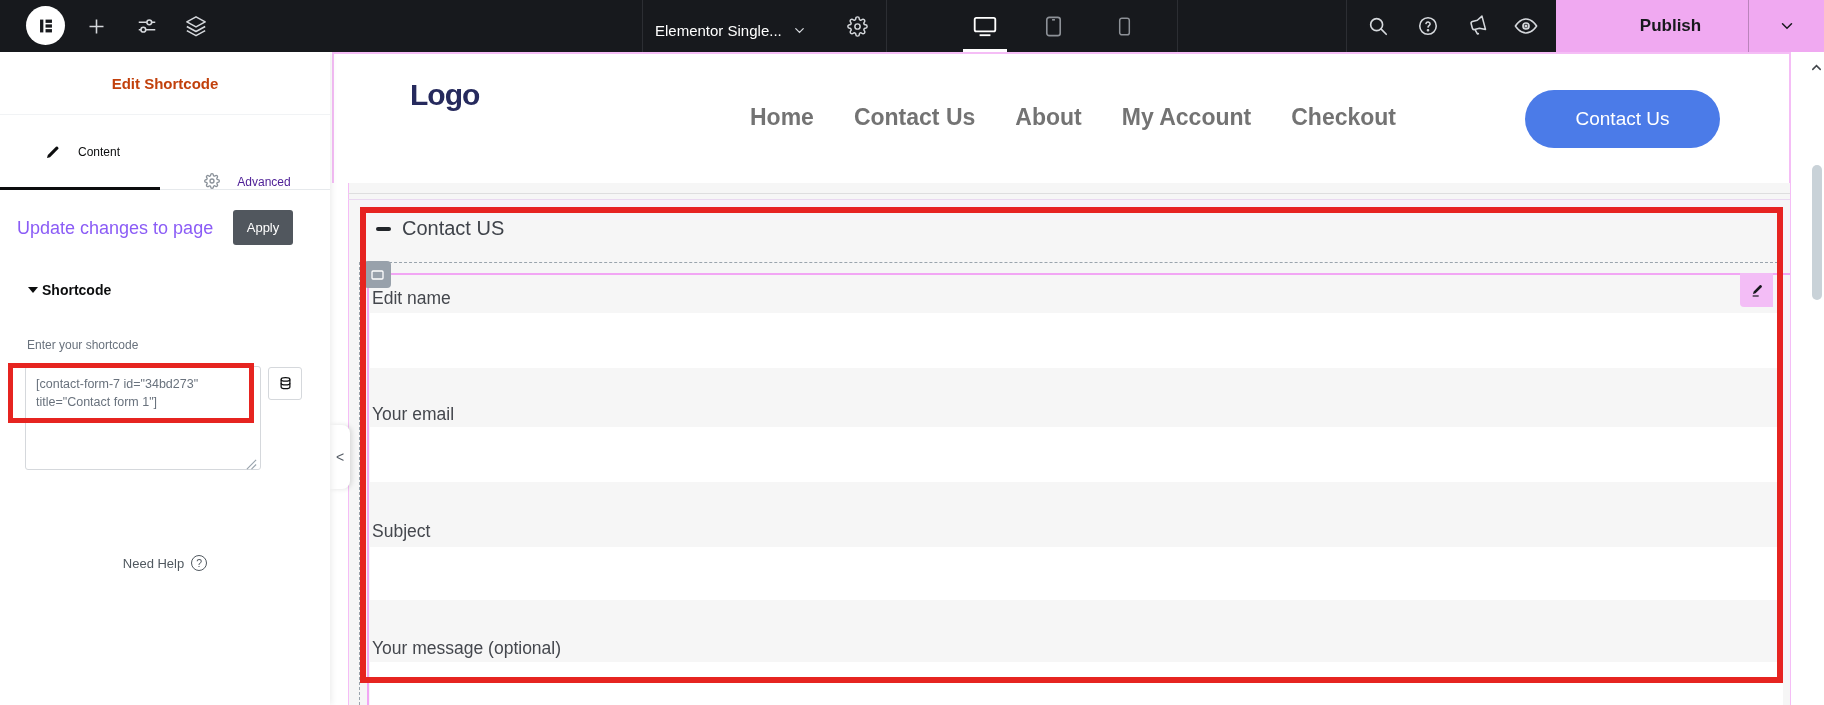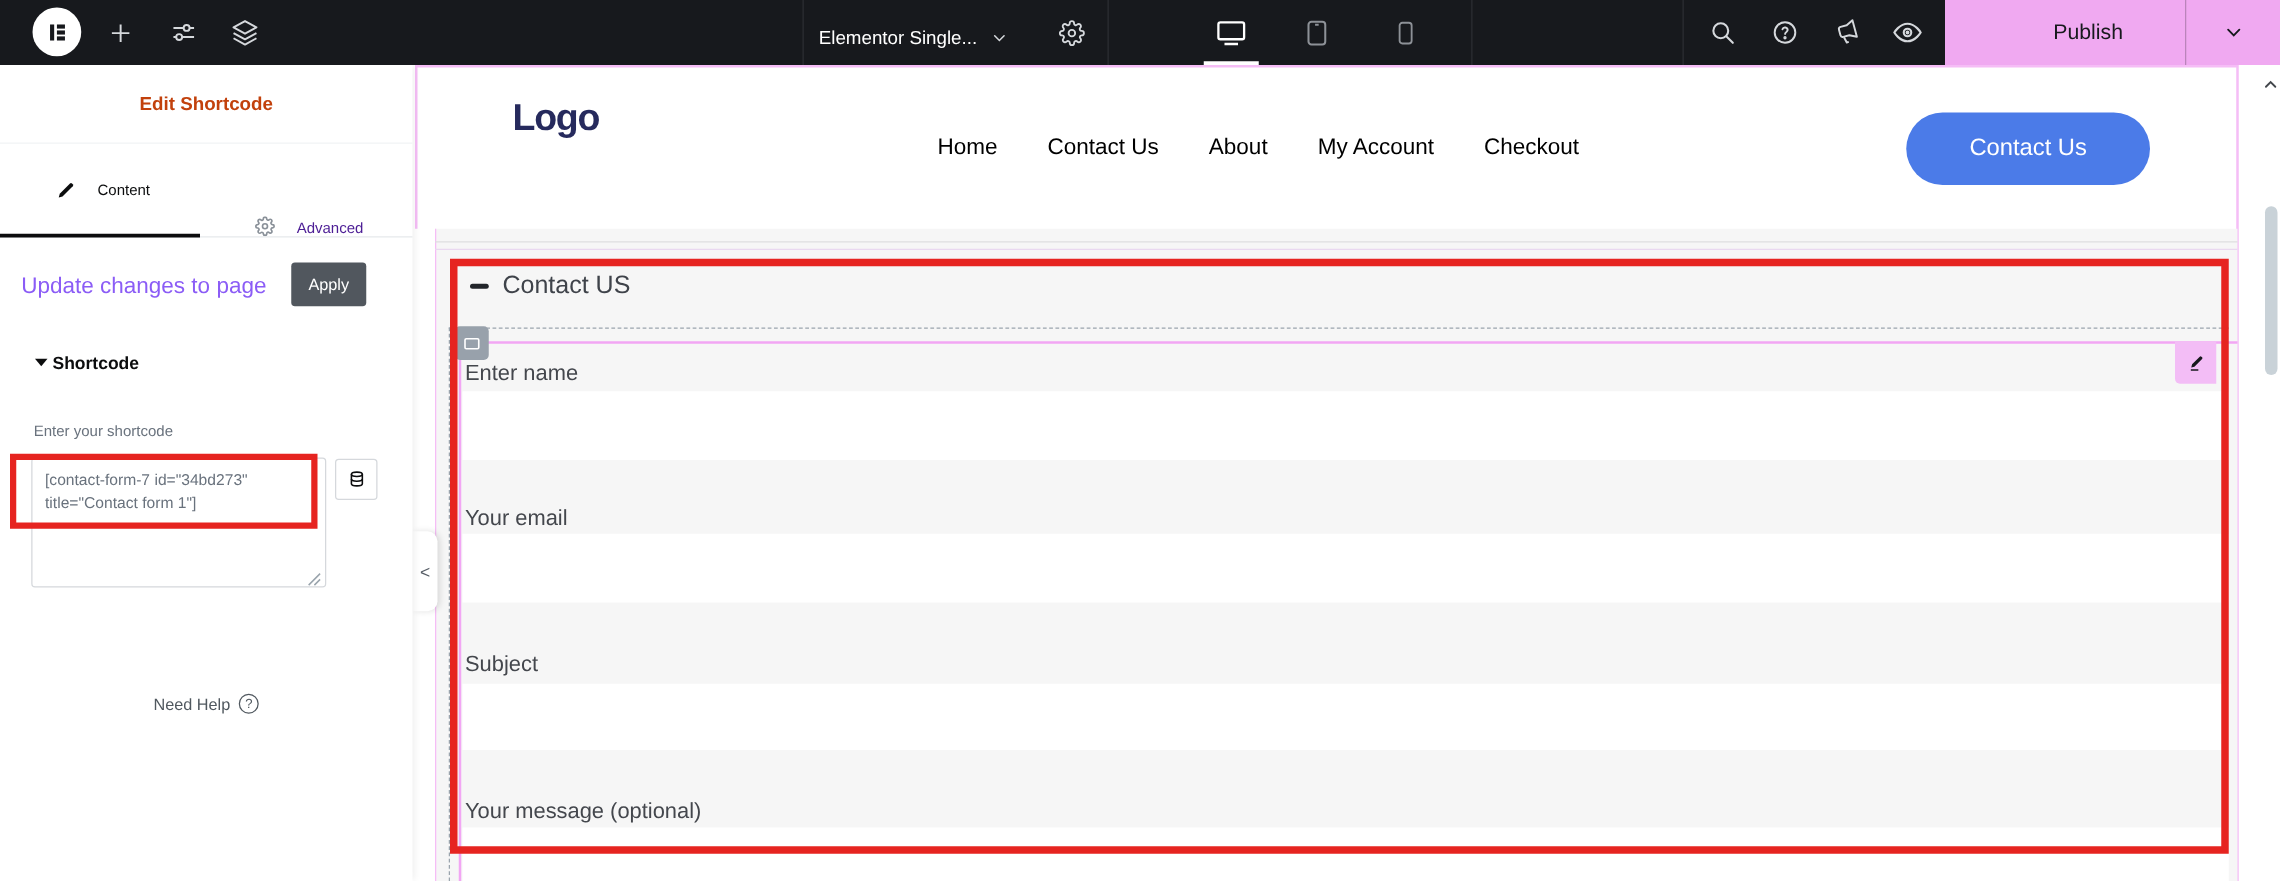--- a/index.html
+++ b/index.html
@@ -6,21 +6,21 @@
   body { font-family:"Liberation Sans", sans-serif; background:#fff; }
   .screen { position:relative; width:1824px; height:705px; overflow:hidden; background:#fff; }
 
   
   .topbar { position:absolute; left:0; top:0; width:1824px; height:52px; background:#17191d; color:#d5d8dc; z-index:80; }
   .tb-divider { position:absolute; top:0; width:1px; height:52px; background:#2c2e33; }
   .logo-circle { position:absolute; left:26px; top:6px; width:39px; height:39px; border-radius:50%; background:#ffffff; display:flex; align-items:center; justify-content:center; cursor:pointer; }
   .tb-icon { position:absolute; top:0; height:52px; display:flex; align-items:center; justify-content:center; color:#d5d8dc; cursor:pointer; }
   .doc-switcher { position:absolute; left:655px; top:0; height:60px; display:flex; align-items:center; gap:10px; color:#ffffff; font-size:15px; cursor:pointer;justify-content:flex-end; }
   .device-active-underline { position:absolute; left:963px; top:49px; width:44px; height:3px; background:#ffffff; }
-  .publish-btn { position:absolute; left:1556px; top:0; width:192px; height:52px; background:#f0a9f1; color:#17191d; display:flex; align-items:center; justify-content:center; font-size:17px; font-weight:400; cursor:pointer;padding-left:37px; }
+  .publish-btn { position:absolute; left:1556px; top:0; width:192px; height:52px; background:#f0a9f1; color:#17191d; display:flex; align-items:center; justify-content:center; font-size:17px; font-weight:700; cursor:pointer;padding-left:37px; }
   .publish-more { position:absolute; left:1748px; top:0; width:76px; height:52px; background:#f0a9f1; border-left:1px solid rgba(23,25,29,.25); display:flex; align-items:center; justify-content:center; color:#17191d; cursor:pointer; }
 
   
   .panel { position:absolute; left:0; top:52px; width:330px; height:653px; background:#ffffff; z-index:40; box-shadow:2px 0 6px rgba(0,0,0,.07); }
   .panel-title { position:absolute; left:0; top:0; width:330px; height:63px; display:flex; align-items:center; justify-content:center; font-size:15px; font-weight:700; color:#c2410c; border-bottom:1px solid #f1f3f5; }
   .panel-tabs { position:absolute; left:0; top:63px; width:330px; height:75px; border-bottom:1px solid #e6e9ec; display:flex; }
   .panel-tab { width:165px; display:flex; flex-direction:row; align-items:center; justify-content:center; gap:17px; font-size:12px; cursor:pointer; }
   .panel-tab.active { color:#0c0d0e; }
   .panel-tab.inactive { color:#4c1d95;align-items:flex-end; }
   .tab-underline { position:absolute; left:0; top:72px; width:160px; height:3px; background:#0c0d0e; }
@@ -33,21 +33,21 @@
   .dyn-btn { position:absolute; left:268px; top:315px; width:34px; height:33px; border:1px solid #d5d8dc; border-radius:3px; background:#fff; display:flex; align-items:center; justify-content:center; color:#0c0d0e; cursor:pointer; }
   .resize-glyph { position:absolute; left:246px; top:404px; pointer-events:none; color:#9aa4ad; }
   .need-help { position:absolute; left:0; top:503px; width:330px; display:flex; align-items:center; justify-content:center; gap:7px; color:#50585f; font-size:13px; cursor:pointer; }
   .q-circle { width:16px; height:16px; border:1.5px solid #50585f; border-radius:50%; font-size:10.5px; display:flex; align-items:center; justify-content:center; }
 
   
   .canvas { position:absolute; left:330px; top:52px; width:1494px; height:653px; background:#ffffff; }
   .pink-line { position:absolute; background:#f5bdf6; }
   .site-logo { position:absolute; left:80px; top:26px; font-size:30px; font-weight:700; letter-spacing:-1px; color:#262a5d; }
   .site-nav { position:absolute; left:420px; top:0; height:131px; display:flex; align-items:center; gap:40px; }
-  .nav-item { font-size:18px; color:#000000; font-weight:400; cursor:pointer; white-space:nowrap; }
+  .nav-item { font-size:23px; color:#737373; font-weight:700; cursor:pointer; white-space:nowrap; }
   .cta-btn { position:absolute; left:1195px; top:38px; width:195px; height:58px; border-radius:29px; background:#4b7be8; color:#ffffff; font-size:19px; display:flex; align-items:center; justify-content:center; cursor:pointer; }
   .gray-section { position:absolute; left:18px; top:131px; width:1442px; height:522px; background:#f6f6f6; border-left:1px solid #f5bdf6; }
   .hairline { position:absolute; left:18px; width:1442px; height:1px; }
   .accordion-minus { position:absolute; left:46px; top:175px; width:15px; height:4px; background:#22252a; border-radius:2px; cursor:pointer; }
   .accordion-title { position:absolute; left:72px; top:165px; font-size:20px; color:#3f434a; cursor:pointer; }
   .dashed-line-h { position:absolute; left:29px; top:210px; width:1424px; border-top:1px dashed #9aa4ad; }
   .dashed-line-v { position:absolute; left:29px; top:210px; height:443px; border-left:1px dashed #9aa4ad; }
   .drag-handle { position:absolute; left:34px; top:209px; width:27px; height:27px; background:#98a1ab; border-radius:4px; display:flex; align-items:center; justify-content:center; cursor:grab; z-index:20; }
   .edit-handle { position:absolute; left:1410px; top:221px; width:33px; height:34px; background:#f3bdf6; border-radius:0 0 0 4px; display:flex; align-items:center; justify-content:center; color:#17191d; cursor:pointer; z-index:20; }
   .form-label { position:absolute; left:42px; font-size:17.5px; color:#44474d; }
@@ -269,21 +269,21 @@
     </div>
     <div class="edit-handle">
       <span style="display:flex;">
         <svg width="16" height="16" viewBox="0 0 24 24">
             <path d="M6 18l1-3.8L16.2 5a1.4 1.4 0 0 1 2 0l.8.8a1.4 1.4 0 0 1 0 2L9.8 17 6 18z" fill="#17191d"></path>
             <path d="M5.5 21h9" stroke="#17191d" stroke-width="1.8"></path>
           </svg>
       </span>
     </div>
 
-    <div class="form-label" style="top:236px;">Enter name</div>
+    <div class="form-label" style="top:236px;">Edit name</div>
     <div class="form-input" style="top:261px; height:55px;"></div>
 
     <div class="form-label" style="top:352px;">Your email</div>
     <div class="form-input" style="top:375px; height:55px;"></div>
 
     <div class="form-label" style="top:469px;">Subject</div>
     <div class="form-input" style="top:495px; height:53px;"></div>
 
     <div class="form-label" style="top:586px;">Your message (optional)</div>
     <div class="form-input" style="top:610px; height:43px;"></div>

